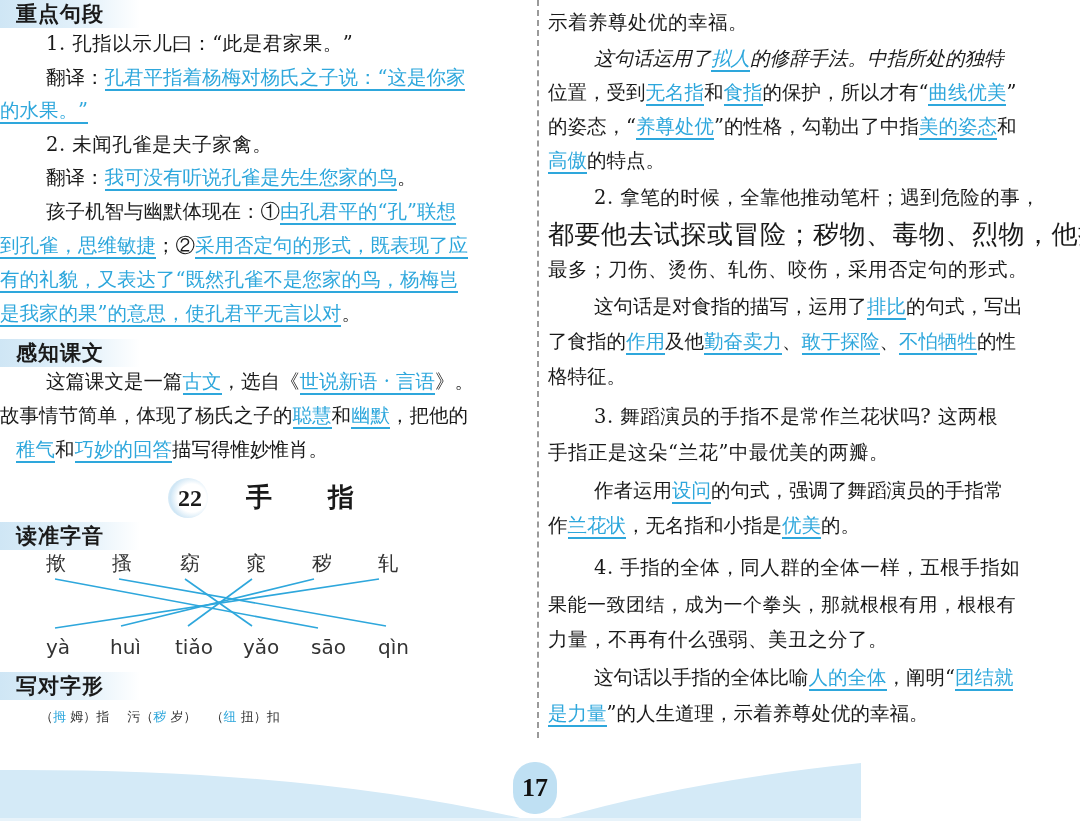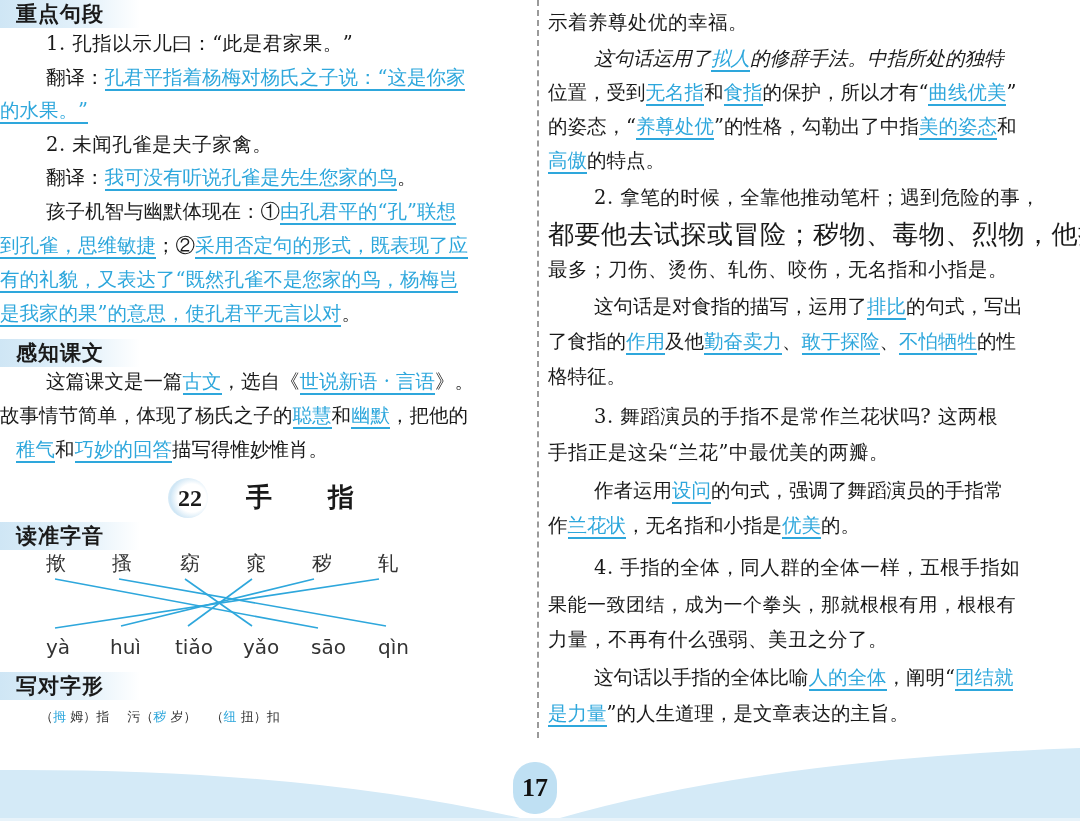--- a/index.html
+++ b/index.html
@@ -50,21 +50,21 @@
     .hanzi-row, .pinyin-row { position: absolute; left: 0; width: 520px; height: 30px; }
     .hanzi-row span, .pinyin-row span {
       position: absolute; top: 0; line-height: 30px; white-space: nowrap;
     }
     .hanzi-row span { font-size: 20px; font-family: "DejaVu Sans", "Liberation Sans", sans-serif; color: #333; }
     .pinyin-row span { font-size: 20px; font-family: "DejaVu Sans", "Liberation Sans", sans-serif; color: #333; }
 
     .match-svg { position: absolute; left: 0; top: 572px; }
 
     .footer {
-      position: absolute; left: 0; top: 740px; width: 1080px; height: 81px; overflow: hidden;
+      position: absolute; left: 0; top: 740px; width: 861px; height: 81px; overflow: hidden;
     }
     .footer .band {
       position: absolute; left: 0; top: 0; width: 1080px; height: 81px;
     }
     .page-badge {
       position: absolute; left: 513px; top: 22px; width: 44px; height: 52px;
       border-radius: 48% / 42%;
       background: #bfe0f3;
     }
     .page-num {
@@ -186,21 +186,21 @@
   </div>
   <div class="line" style="top:112px;">
     <span>的姿态，“</span><span class="u">养尊处优</span><span>”的性格，勾勒出了中指</span><span class="u">美的姿态</span><span>和</span>
   </div>
   <div class="line" style="top:146px;">
     <span class="u">高傲</span><span>的特点。</span>
   </div>
 
   <div class="line indent kai" style="top:183px;">2. 拿笔的时候，全靠他推动笔杆；遇到危险的事，</div>
   <div class="line kai" style="top:219px; font-size:26px;">都要他去试探或冒险；秽物、毒物、烈物，他接触的机会</div>
-  <div class="line kai" style="top:255px;">最多；刀伤、烫伤、轧伤、咬伤，无名指和小指是。</div>
+  <div class="line kai" style="top:255px;">最多；刀伤、烫伤、轧伤、咬伤，采用否定句的形式。</div>
 
   <div class="line indent" style="top:292px;">
     <span>这句话是对食指的描写，运用了</span><span class="u">排比</span><span>的句式，写出</span>
   </div>
   <div class="line" style="top:327px;">
     <span>了食指的</span><span class="u">作用</span><span>及他</span><span class="u">勤奋卖力</span><span>、</span><span class="u">敢于探险</span><span>、</span><span class="u">不怕牺牲</span><span>的性</span>
   </div>
   <div class="line" style="top:362px;">格特征。</div>
 
   <div class="line indent kai" style="top:402px;">3. 舞蹈演员的手指不是常作兰花状吗? 这两根</div>
@@ -214,21 +214,21 @@
   </div>
 
   <div class="line indent kai" style="top:553px;">4. 手指的全体，同人群的全体一样，五根手指如</div>
   <div class="line kai" style="top:589px; font-size:19px;">果能一致团结，成为一个拳头，那就根根有用，根根有</div>
   <div class="line kai" style="top:625px;">力量，不再有什么强弱、美丑之分了。</div>
 
   <div class="line indent" style="top:663px;">
     <span>这句话以手指的全体比喻</span><span class="u">人的全体</span><span>，阐明“</span><span class="u">团结就</span>
   </div>
   <div class="line" style="top:699px;">
-    <span class="u">是力量</span><span>”的人生道理，是文章表达的主旨。</span>
+    <span class="u">是力量</span><span>”的人生道理，示着养尊处优的幸福。</span>
   </div>
 </div>
 
 <div class="footer">
   <svg class="band" width="1080" height="81" viewBox="0 0 1080 81">
     <rect x="0" y="0" width="1080" height="81" fill="#ffffff"></rect>
     <path d="M0,30 Q300,28 520,78 L560,78 Q760,20 1080,8 L1080,81 L0,81 Z" fill="#d4eaf7"></path>
     <rect x="0" y="78" width="1080" height="3" fill="#e8f3fa"></rect>
   </svg>
   <div class="page-badge"></div>

